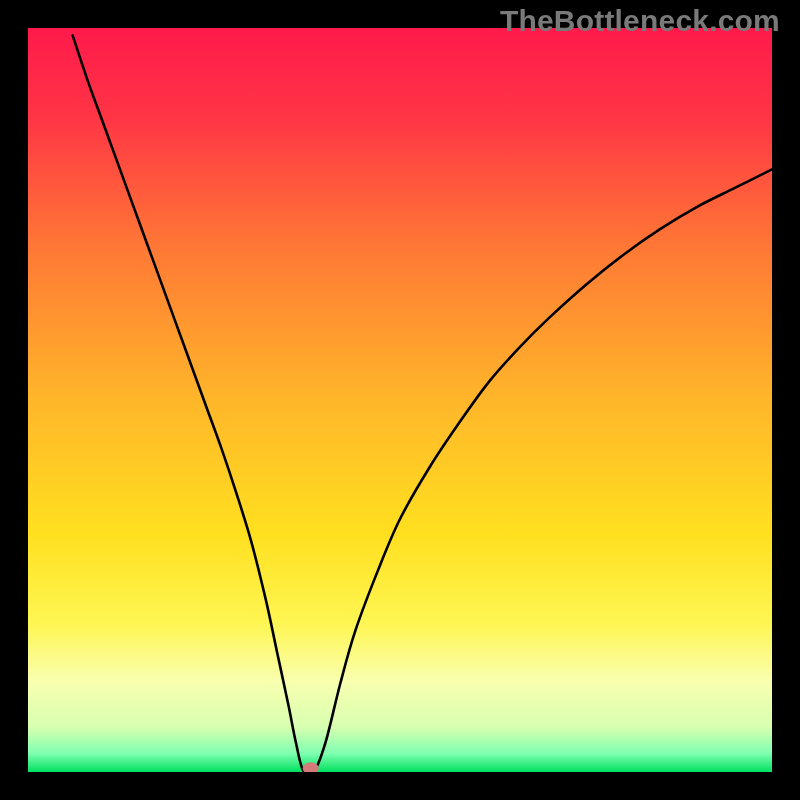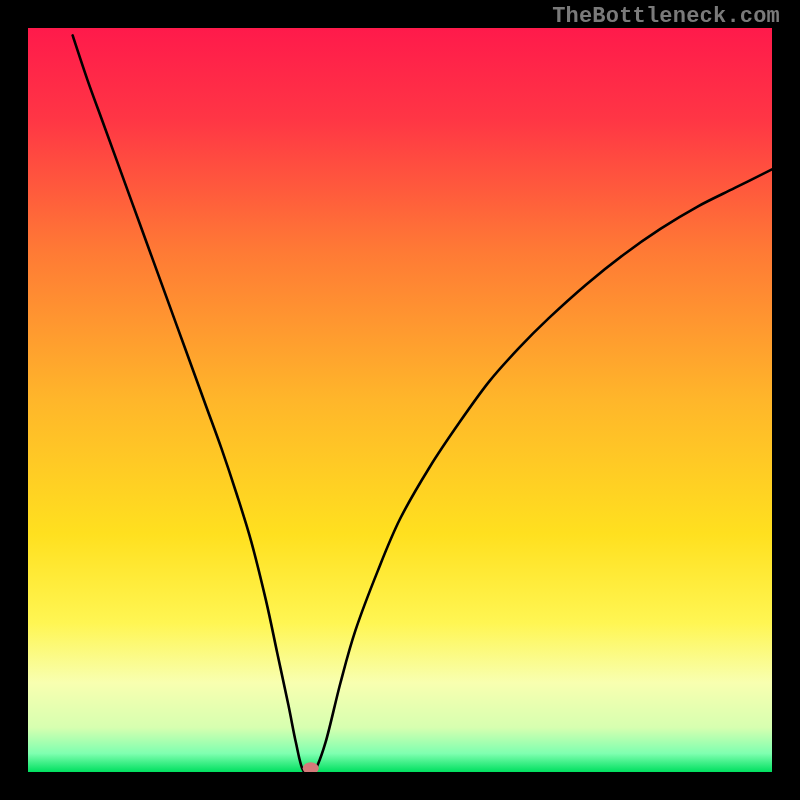--- a/index.html
+++ b/index.html
@@ -15,22 +15,22 @@
     top: 0;
     left: 0;
     width: 800px;
     height: 800px;
     background: #000;
   }
   .watermark {
     position: absolute;
     top: 4px;
     right: 20px;
-    font-family: Liberation Mono, monospace;
-    font-size: 22px;
+    font-family: Liberation Sans, sans-serif;
+    font-size: 30px;
     font-weight: 600;
     color: #7a7a7a;
     letter-spacing: 0.2px;
     z-index: 10;
   }
   svg {
     position: absolute;
     top: 0;
     left: 0;
   }

